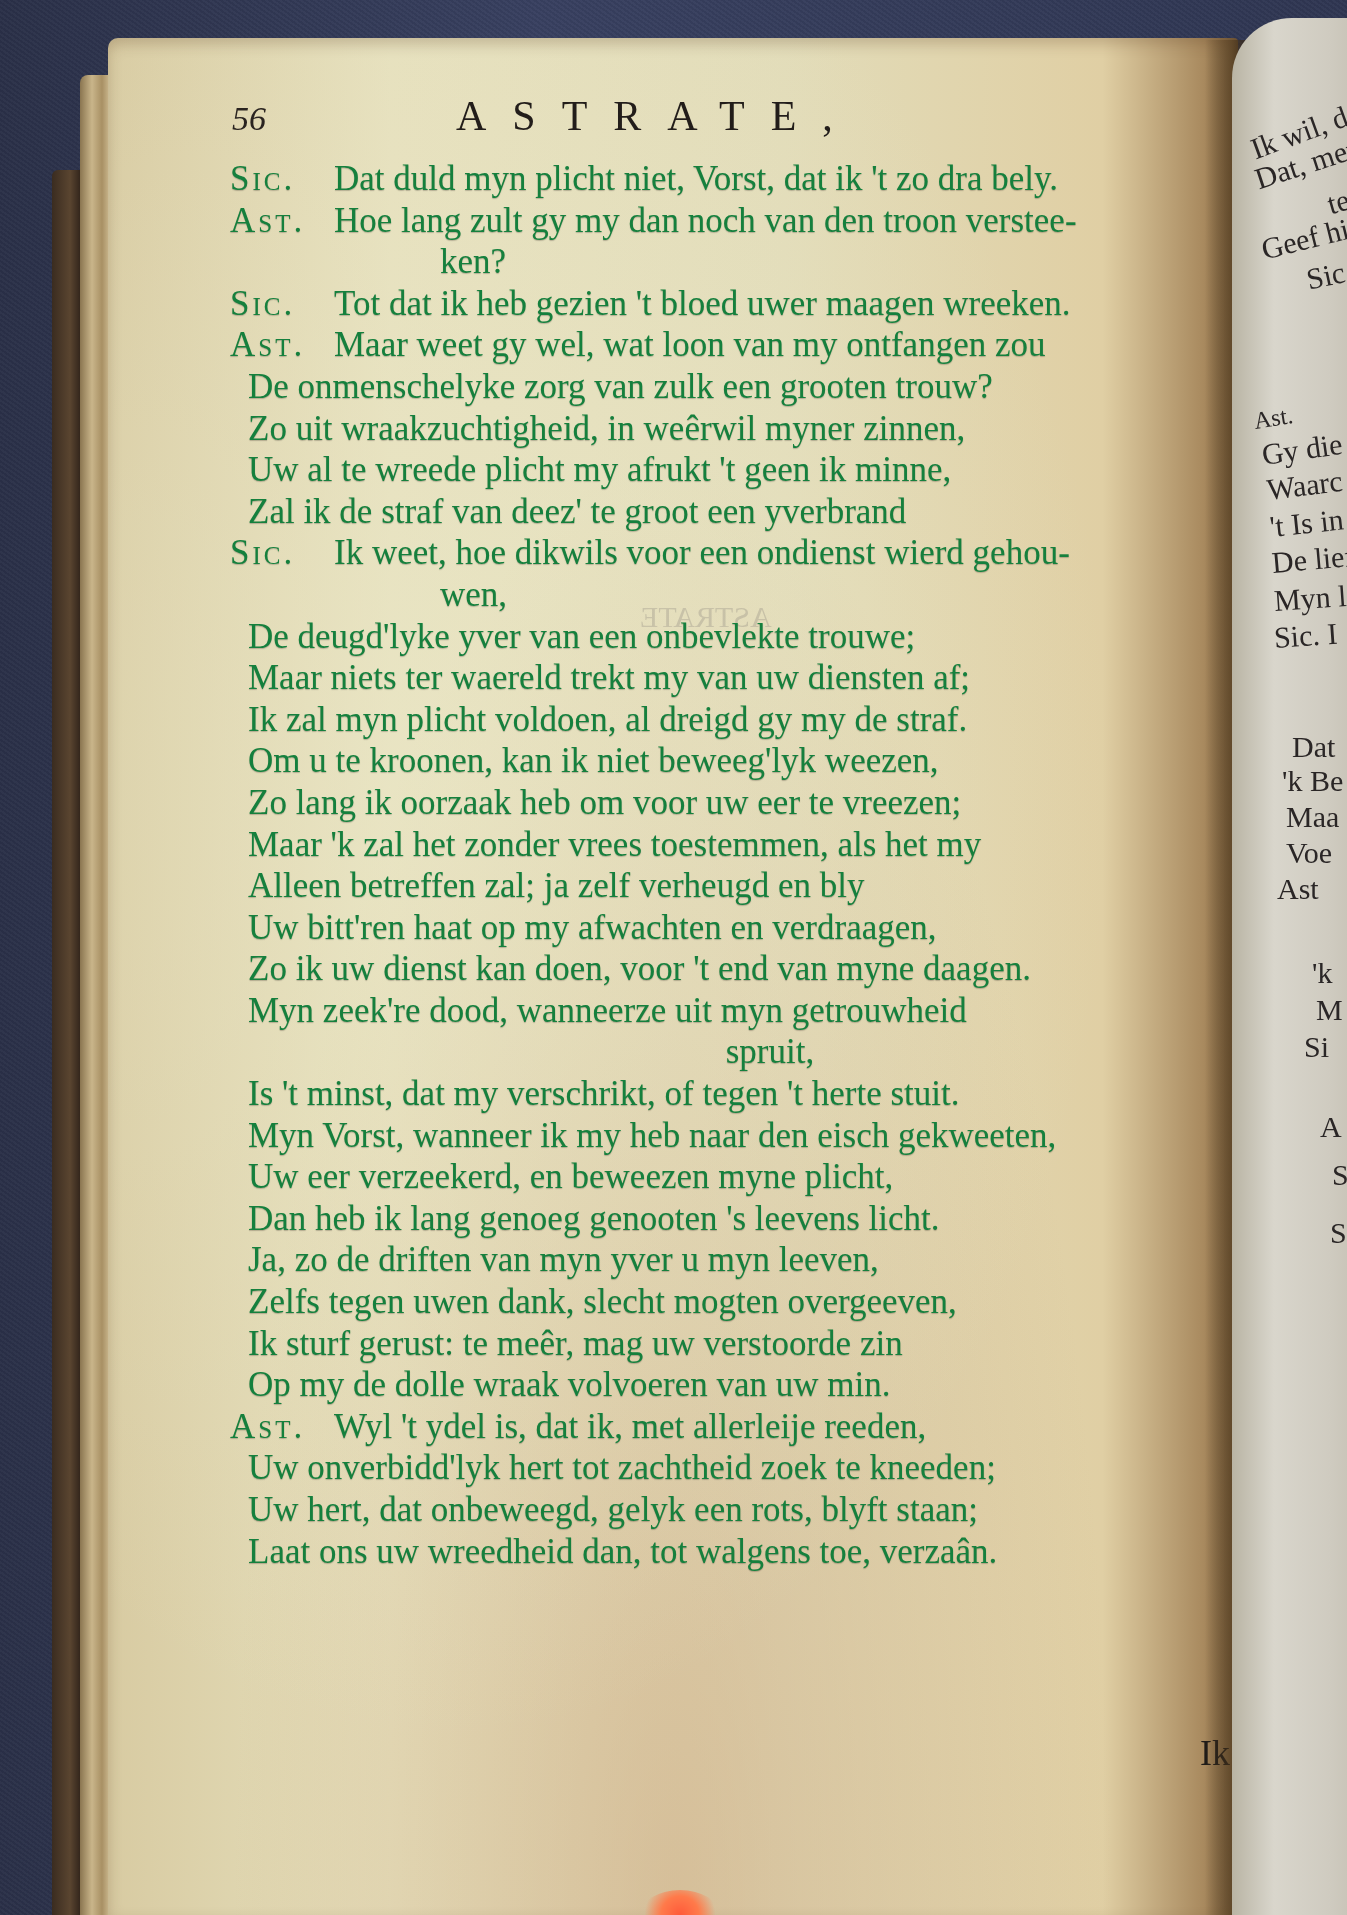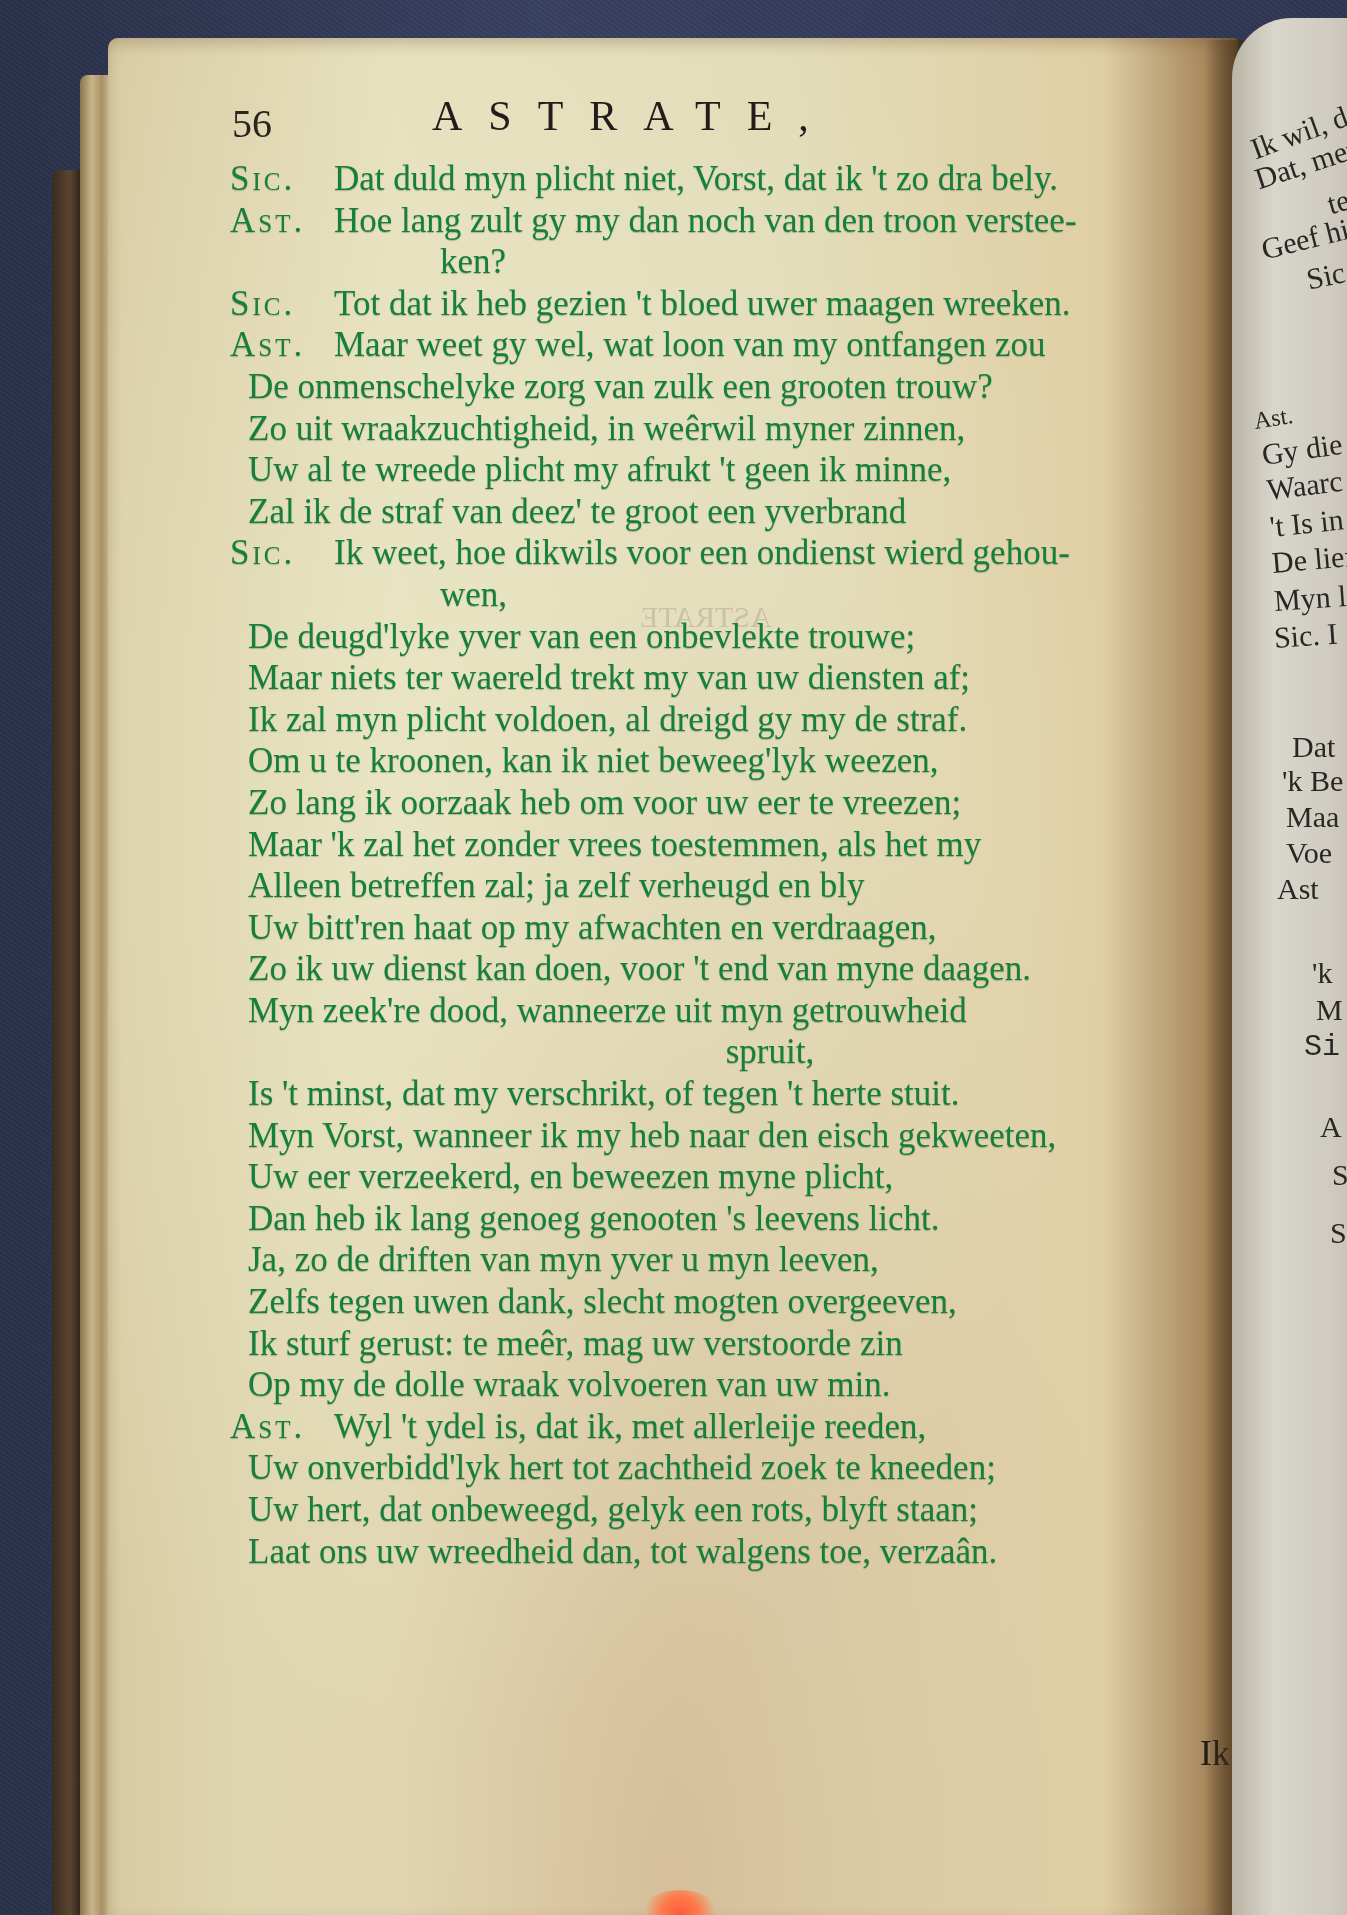--- a/index.html
+++ b/index.html
@@ -21,22 +21,22 @@
       radial-gradient(ellipse at 50% 100%,rgba(200,160,120,0.5),rgba(0,0,0,0) 55%),
       linear-gradient(90deg,#d8cba2 0%,#e6e0bd 25%,#e2dcb9 60%,#e0cfa4 88%,#a8895e 97%,#6e5536 100%);
     border-radius:10px 4px 0 0;
     box-shadow:inset 0 6px 14px rgba(90,60,30,0.25);}
   .gutter-shadow{position:absolute;left:1205px;top:40px;width:45px;height:1875px;
     background:linear-gradient(90deg,rgba(90,65,35,0.0),rgba(80,58,30,0.55) 60%,rgba(50,35,20,0.8));}
   .facing{position:absolute;left:1232px;top:18px;width:140px;height:1897px;
     background:linear-gradient(90deg,#b9b4a4 0%,#d9d6cc 30%,#cfcbc0 70%,#c2bdb0 100%);
     border-radius:60px 0 0 0;overflow:hidden;}
   .facing-line{position:absolute;font-size:30px;color:#2a2626;white-space:nowrap;transform-origin:left center;}
-  .page-num{position:absolute;left:232px;top:100px;font-size:40px;color:#2a2420;}
-  .running-title{position:absolute;left:432px;top:92px;font-size:42px;letter-spacing:26px;color:#221d1a;}
+  .page-num{position:absolute;left:232px;top:100px;font-size:34px;color:#2a2420;font-style:italic;}
+  .running-title{position:absolute;left:456px;top:92px;font-size:42px;letter-spacing:26px;color:#221d1a;}
   .text-block{position:absolute;left:230px;top:158px;width:1010px;}
   .line{position:relative;height:41.6px;font-size:35px;line-height:41.6px;color:#15803d;white-space:nowrap;
     text-shadow:0 1px 1px rgba(30,25,20,0.25);}
   .speaker{display:inline-block;width:104px;font-variant:small-caps;letter-spacing:3px;}
   .indent{padding-left:18px;}
   .cont{padding-left:210px;}
   .cont2{padding-left:70px;text-align:center;}
   .catchword{position:absolute;left:1200px;top:1732px;font-size:36px;color:#1f1b18;}
   .bleed{position:absolute;font-size:30px;color:rgba(70,65,80,0.18);white-space:nowrap;transform:scaleX(-1);}
   .red-dot{position:absolute;left:640px;top:1890px;width:80px;height:50px;border-radius:50%;
@@ -111,19 +111,19 @@
   <div class="facing-line" style="left:40px;top:528px;transform:rotate(-5deg);">De lief</div>
   <div class="facing-line" style="left:42px;top:566px;transform:rotate(-4deg);">Myn l</div>
   <div class="facing-line" style="left:42px;top:603px;transform:rotate(-4deg);">Sic. I</div>
   <div class="facing-line" style="left:60px;top:712px;">Dat</div>
   <div class="facing-line" style="left:50px;top:746px;">'k Be</div>
   <div class="facing-line" style="left:54px;top:782px;text-align:center;">Maa</div>
   <div class="facing-line" style="left:54px;top:818px;">Voe</div>
   <div class="facing-line" style="left:45px;top:854px;">Ast</div>
   <div class="facing-line" style="left:80px;top:938px;">'k</div>
   <div class="facing-line" style="left:84px;top:975px;">M</div>
-  <div class="facing-line" style="left:72px;top:1012px;font-family:Liberation Mono, monospace;">Si</div>
+  <div class="facing-line" style="left:72px;top:1012px;">Si</div>
   <div class="facing-line" style="left:88px;top:1092px;">A</div>
   <div class="facing-line" style="left:100px;top:1140px;">S</div>
   <div class="facing-line" style="left:98px;top:1198px;">S</div>
 </div>
 
 <div class="red-dot"></div>
 
 </body></html>

